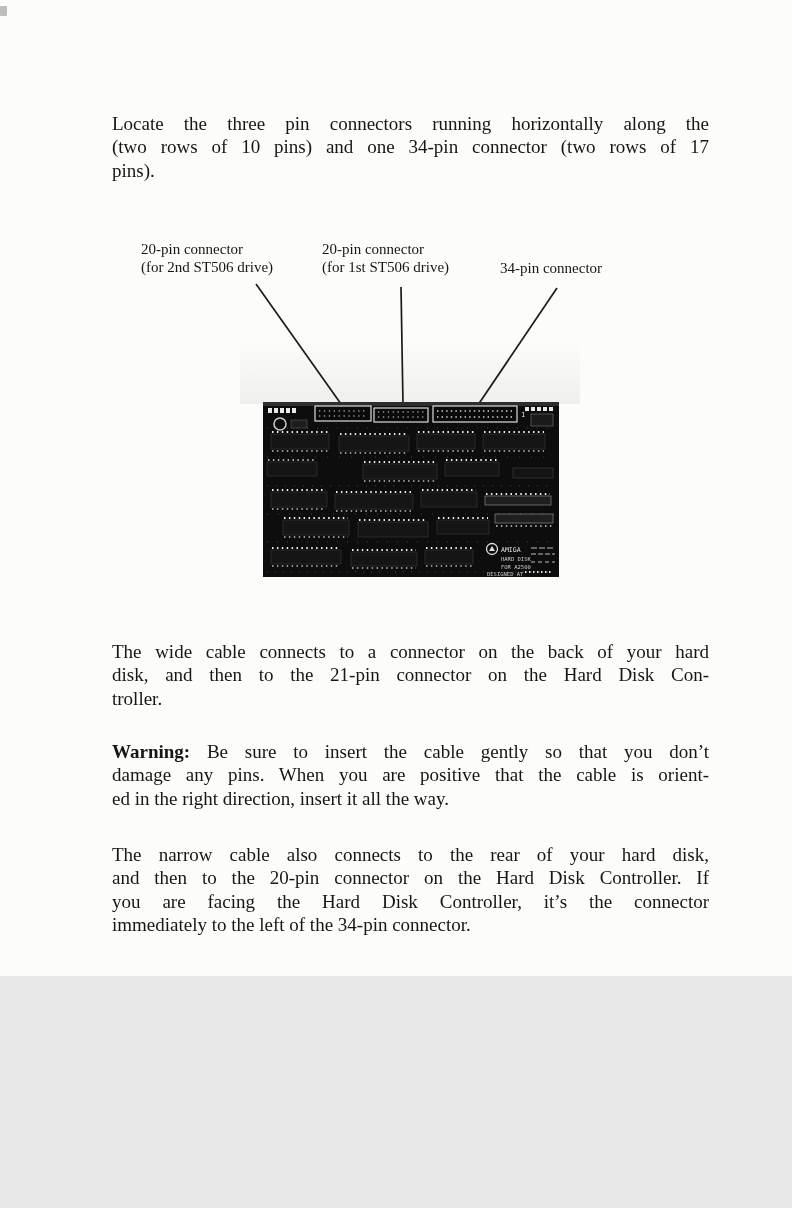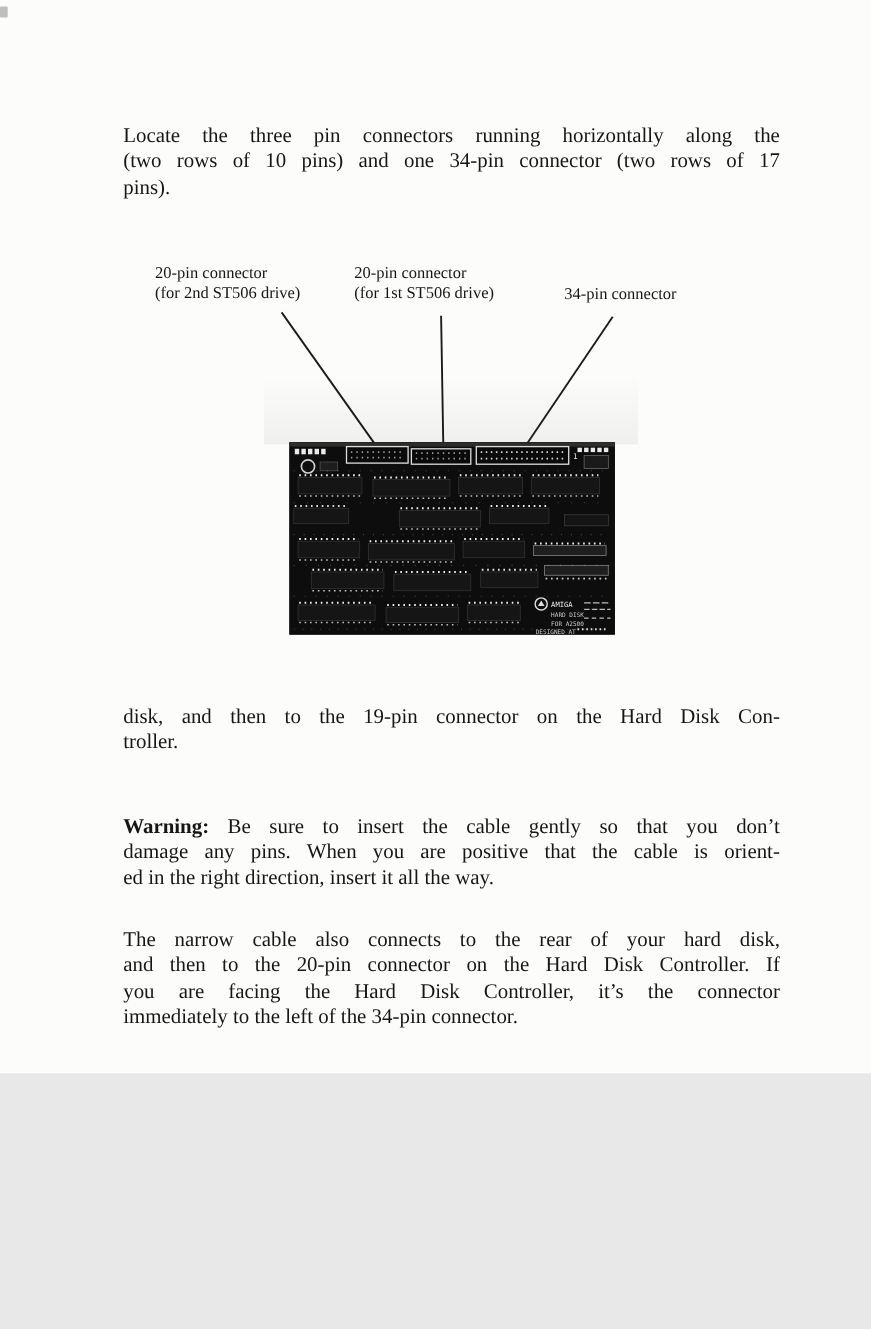--- a/index.html
+++ b/index.html
@@ -65,21 +65,21 @@
   </div>
 
   <div class="diagram-label" style="left:141px;top:241px;width:170px;">
     <div>20-pin connector</div>
     <div>(for 2nd ST506 drive)</div>
   </div>
   <div class="diagram-label" style="left:322px;top:241px;width:162px;">
     <div>20-pin connector</div>
     <div>(for 1st ST506 drive)</div>
   </div>
-  <div class="diagram-label" style="left:513px;top:260px;width:132px;">
+  <div class="diagram-label" style="left:500px;top:260px;width:132px;">
     <div>34-pin connector</div>
   </div>
 
   <svg class="leader-lines" viewBox="0 0 596 128">
     <line x1="144" y1="4" x2="229" y2="124" stroke="#1b1b1b" stroke-width="1.7"></line>
     <line x1="289" y1="7" x2="291" y2="125" stroke="#1b1b1b" stroke-width="1.7"></line>
     <line x1="445" y1="8" x2="366" y2="125" stroke="#1b1b1b" stroke-width="1.7"></line>
   </svg>
 
   <div class="board-shadow"></div>
@@ -201,21 +201,22 @@
         <text x="224" y="174" font-size="5.5" fill="#cccccc">DESIGNED AT</text>
         <line x1="268" y1="146" x2="292" y2="146" stroke="#bdbdbd" stroke-width="1.2" stroke-dasharray="6 2"></line>
         <line x1="268" y1="152" x2="292" y2="152" stroke="#bdbdbd" stroke-width="1.2" stroke-dasharray="5 2"></line>
         <line x1="268" y1="160" x2="292" y2="160" stroke="#bdbdbd" stroke-width="1.2" stroke-dasharray="4 3"></line>
         <line x1="262" y1="170" x2="290" y2="170" stroke="#e0e0e0" stroke-width="1.8" stroke-dasharray="1.5 2.5"></line>
       </g>
     </svg>
   </div>
 
   <div class="body-text" style="top:640px;">
-    <div class="line">disk, and then to the 19-pin connector on the Hard Disk Con-</div>
+    <div class="line">The wide cable connects to a connector on the back of your hard</div>
+    <div class="line">disk, and then to the 21-pin connector on the Hard Disk Con-</div>
     <div class="line last">troller.</div>
   </div>
 
   <div class="body-text" style="top:740px;">
     <div class="line"><span class="bold">Warning:</span> <span>Be sure to insert the cable gently so that you don’t</span></div>
     <div class="line">damage any pins. When you are positive that the cable is orient-</div>
     <div class="line last">ed in the right direction, insert it all the way.</div>
   </div>
 
   <div class="body-text" style="top:843px;">

